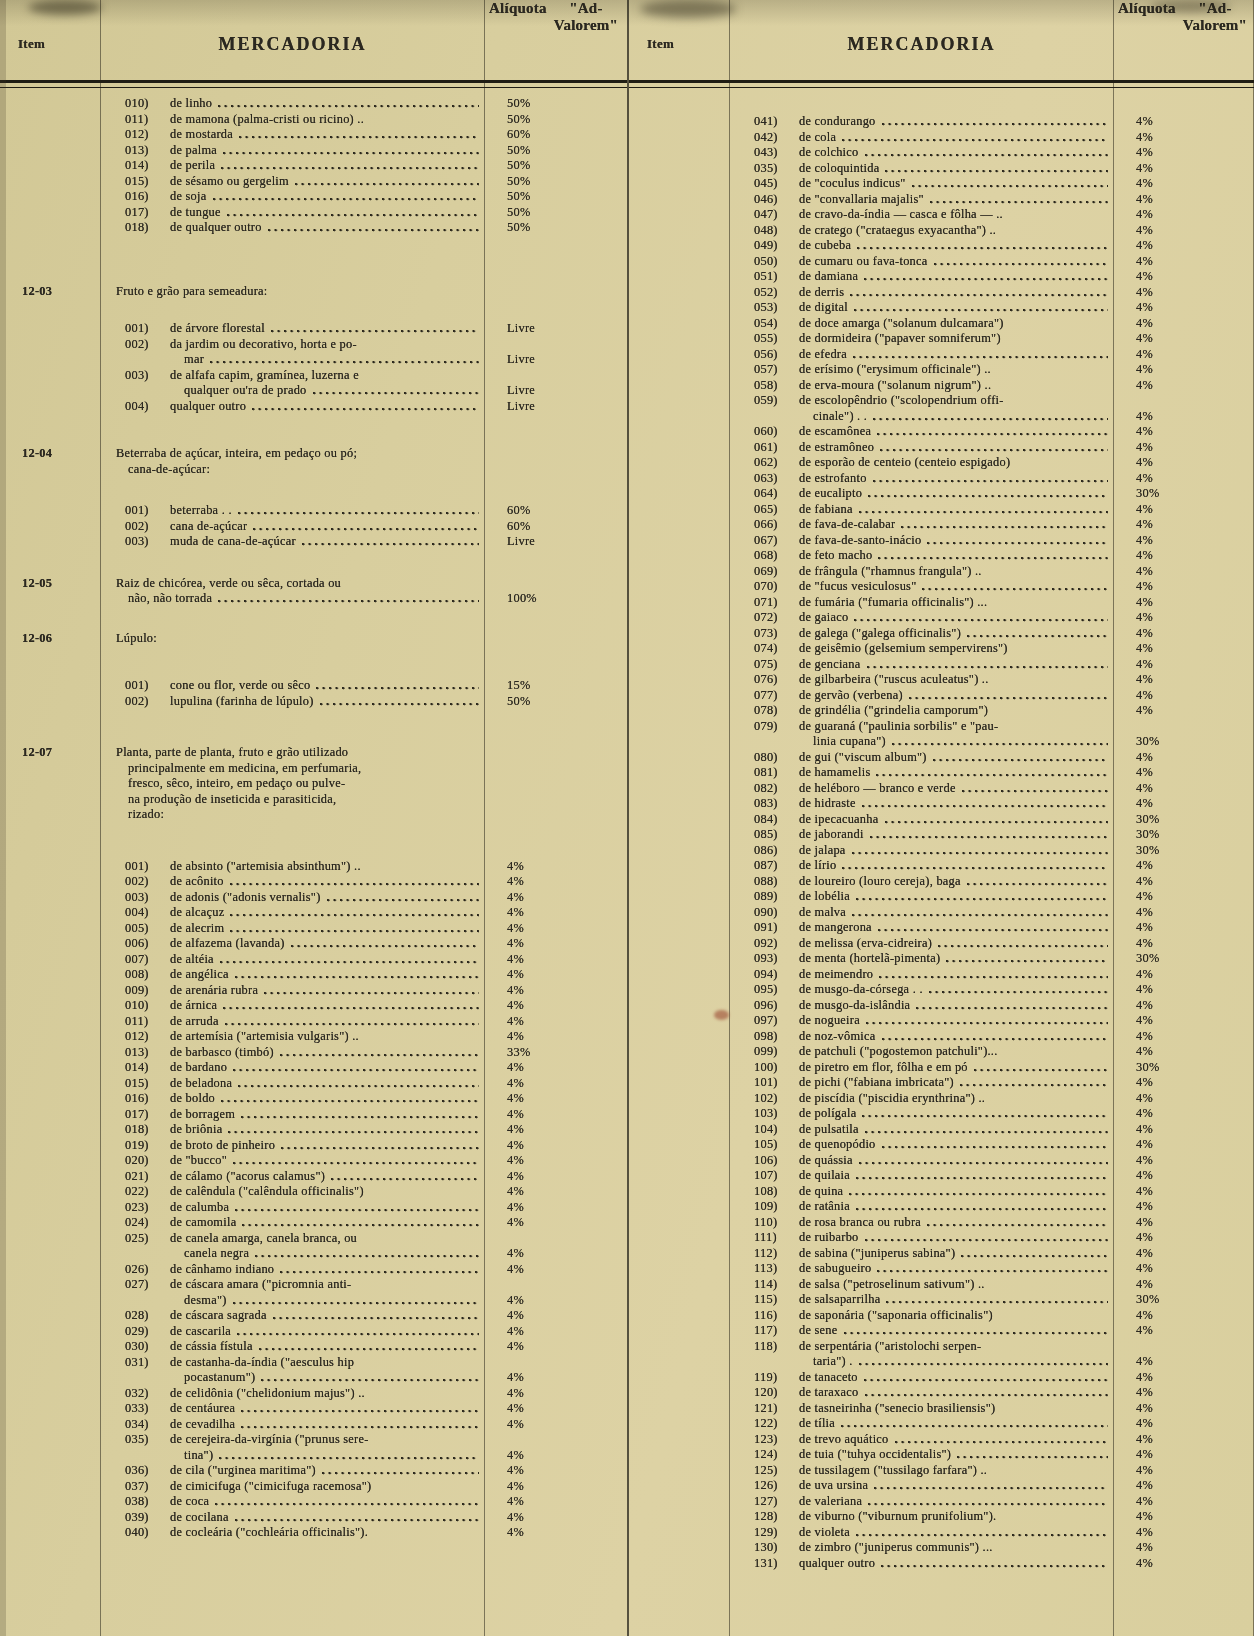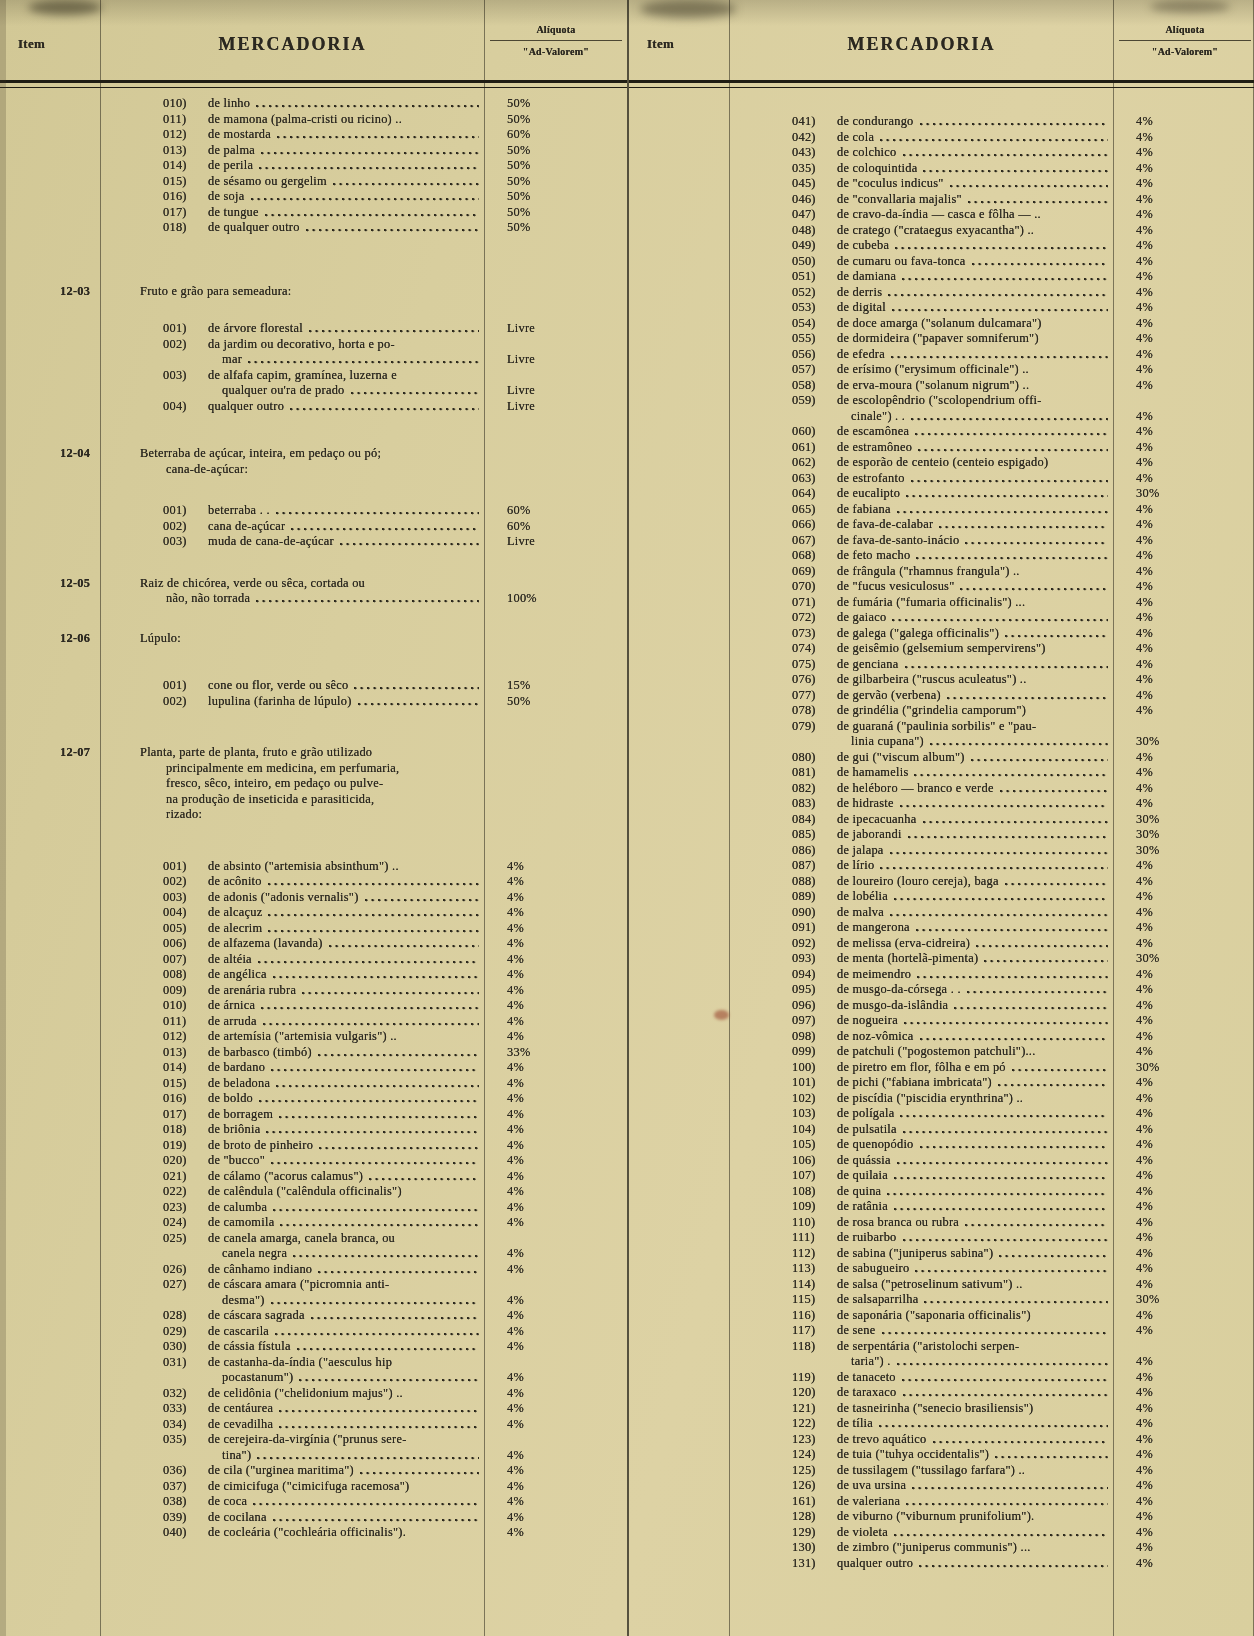--- a/index.html
+++ b/index.html
@@ -20,36 +20,36 @@
   .vl-rate{right:142px;}
   .vl-edge{right:2px;}
   
   .header{position:relative;height:88px;display:flex;align-items:stretch;}
   .header::before{content:"";position:absolute;left:0;right:0;bottom:5px;height:3px;background:#1f1d14;}
   .header::after{content:"";position:absolute;left:0;right:0;bottom:0;height:1px;background:#1f1d14;}
   .hi{flex:0 0 100px;display:flex;align-items:center;padding-left:18px;
       font-weight:bold;font-size:13px;box-sizing:border-box;text-align:center;}
   .hm{flex:1;display:flex;align-items:center;justify-content:center;
       font-weight:bold;font-size:18px;letter-spacing:2px;}
-  .ha{flex:0 0 142px;display:flex;flex-direction:column;justify-content:center;
-      text-align:center;font-weight:bold;font-size:10px;padding:0 4px 8px 4px;box-sizing:border-box;}
+  .ha{flex:0 0 142px;display:flex;flex-direction:row;justify-content:center;
+      text-align:center;font-weight:bold;font-size:15px;padding:0 4px 8px 4px;box-sizing:border-box;}
   .ha .hrule{height:1px;background:rgba(40,36,24,.8);margin:5px 1px;}
   
-  .rows{position:relative;margin-left:38px;}
+  .rows{position:relative;}
   .half-left .rows{padding-top:8px;}
   .half-right .rows{padding-top:26px;}
   .row{display:flex;align-items:baseline;height:15.5px;line-height:15.5px;white-space:nowrap;}
   .gap{width:100%;}
   .ci{flex:0 0 100px;padding-left:22px;font-weight:bold;box-sizing:border-box;overflow:hidden;}
   .cm{flex:1 1 auto;display:flex;align-items:baseline;min-width:0;overflow:hidden;}
   .num{flex:0 0 70px;padding-left:25px;box-sizing:border-box;}
   .txt{flex:0 1 auto;overflow:hidden;}
   .txt.ind{padding-left:84px;}
   .txt.hind{padding-left:28px;text-align:right;}
-  .row.h .txt{padding-left:2px;}
+  .row.h .txt{padding-left:16px;}
   .dots{flex:1 1 12px;min-width:10px;align-self:stretch;margin:0 6px 0 6px;
         background-image:radial-gradient(circle at 1.2px 1.2px,#2a271c 1.05px,rgba(0,0,0,0) 1.45px);
         background-size:6.5px 3px;background-repeat:repeat-x;
         background-position:0 calc(100% - 3.5px);}
   .cr{flex:0 0 142px;padding-left:22px;box-sizing:border-box;}
   
   .sm{position:absolute;pointer-events:none;}
   .sm1{left:28px;top:0;width:74px;height:15px;background:rgba(40,35,20,.5);filter:blur(4px);border-radius:50%;}
   .sm2{left:640px;top:0;width:96px;height:18px;background:rgba(40,35,20,.45);filter:blur(5px);border-radius:50%;}
   .sm3{left:1150px;top:0;width:80px;height:13px;background:rgba(40,35,20,.35);filter:blur(4px);border-radius:50%;}
@@ -1508,21 +1508,21 @@
           <span class="cm">
             <span class="num">126)</span>
             <span class="txt">de uva ursina</span>
             <span class="dots"></span>
           </span>
           <span class="cr">4%</span>
         </div>
         <div class="row e">
           <span class="ci"></span>
           <span class="cm">
-            <span class="num">161)</span>
+            <span class="num">127)</span>
             <span class="txt">de valeriana</span>
             <span class="dots"></span>
           </span>
           <span class="cr">4%</span>
         </div>
         <div class="row e">
           <span class="ci"></span>
           <span class="cm">
             <span class="num">128)</span>
             <span class="txt">de viburno ("viburnum prunifolium").</span>

